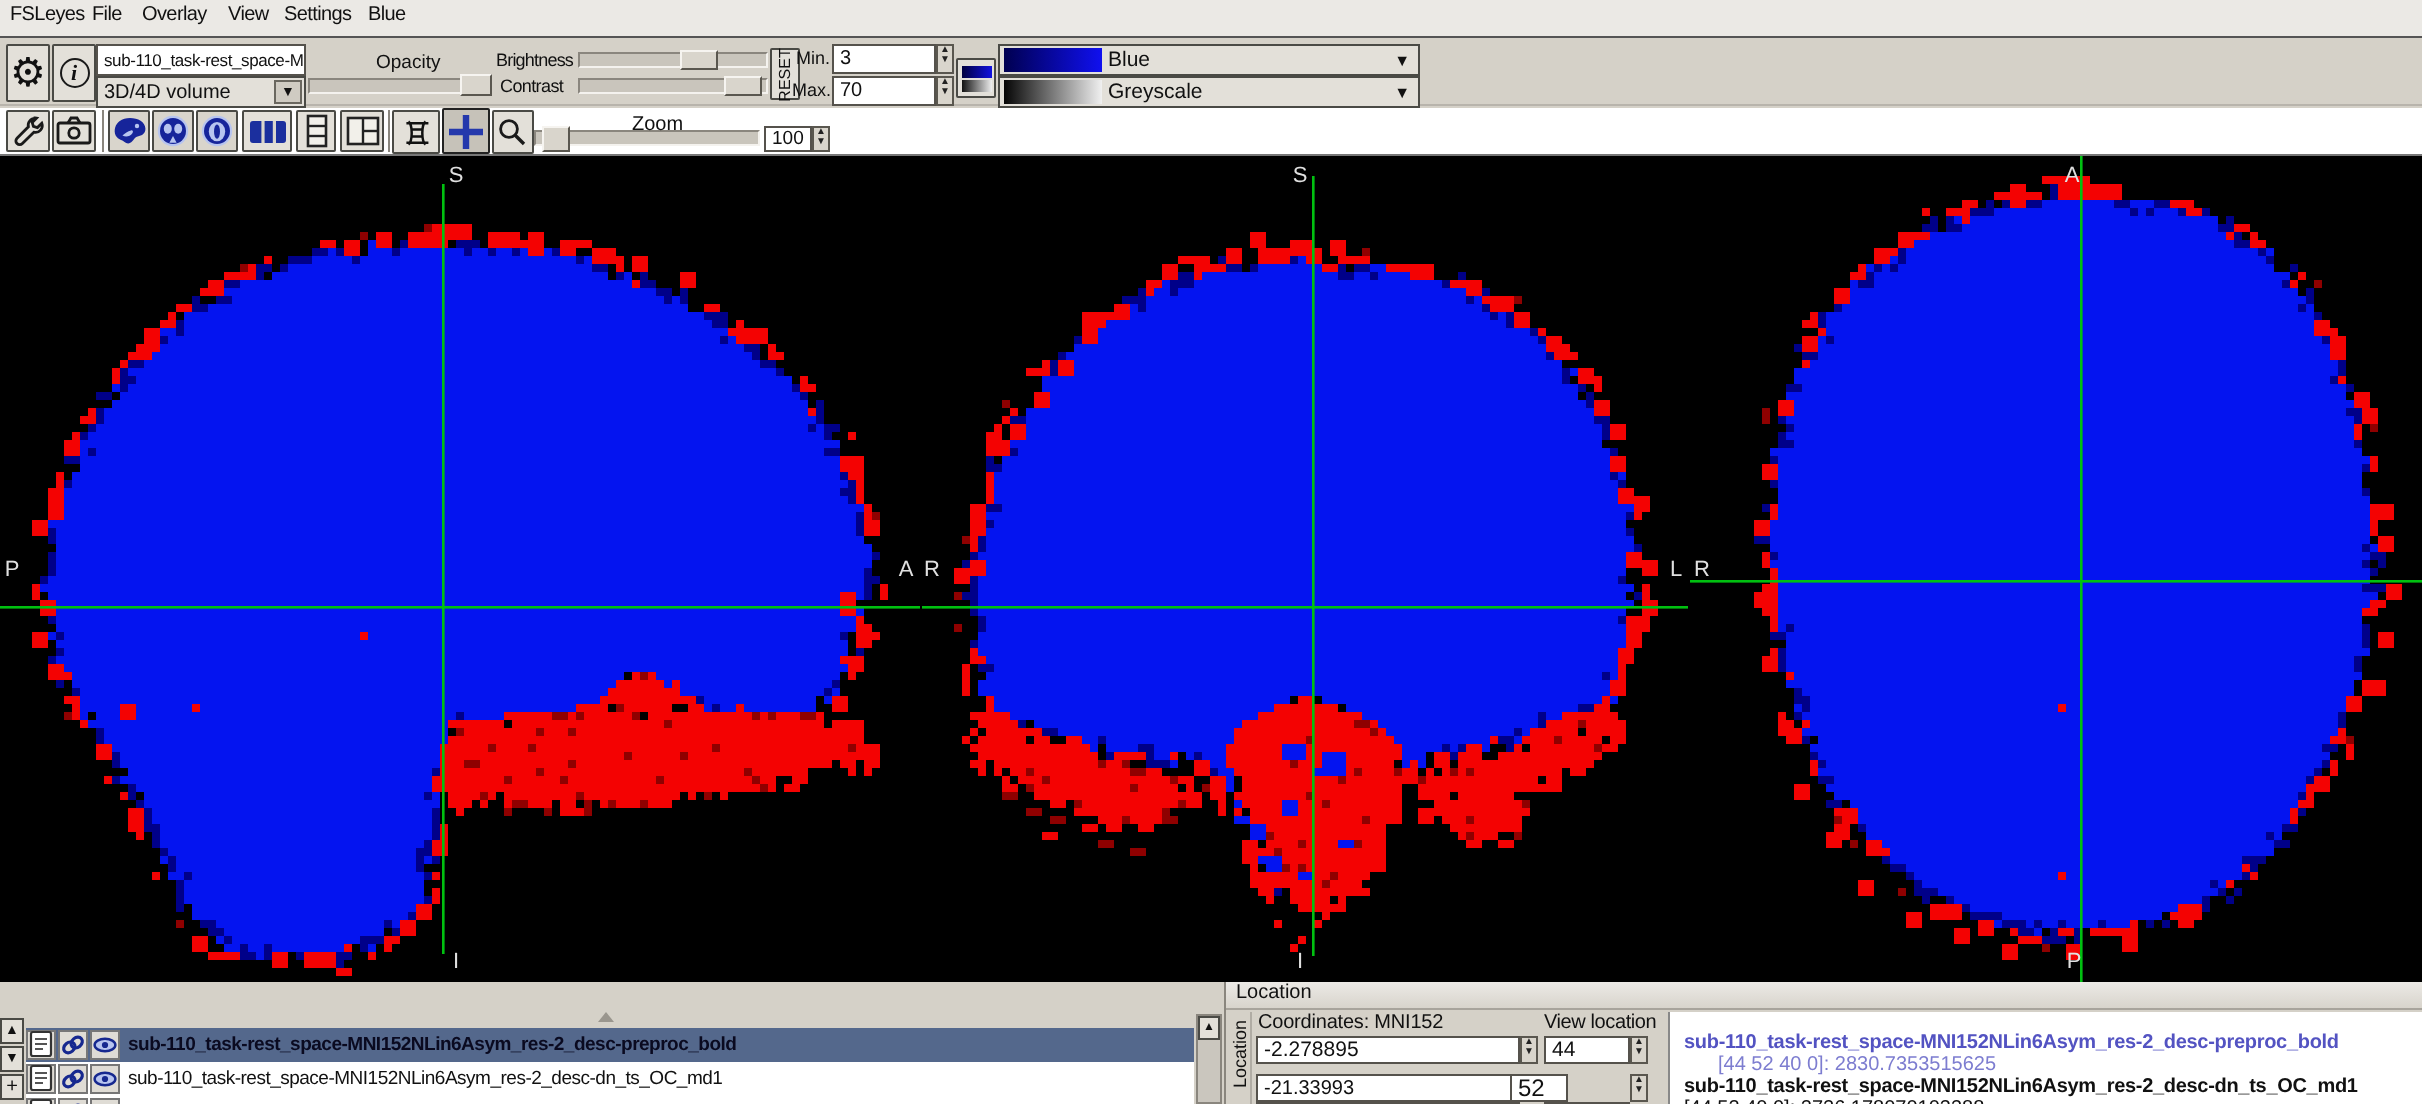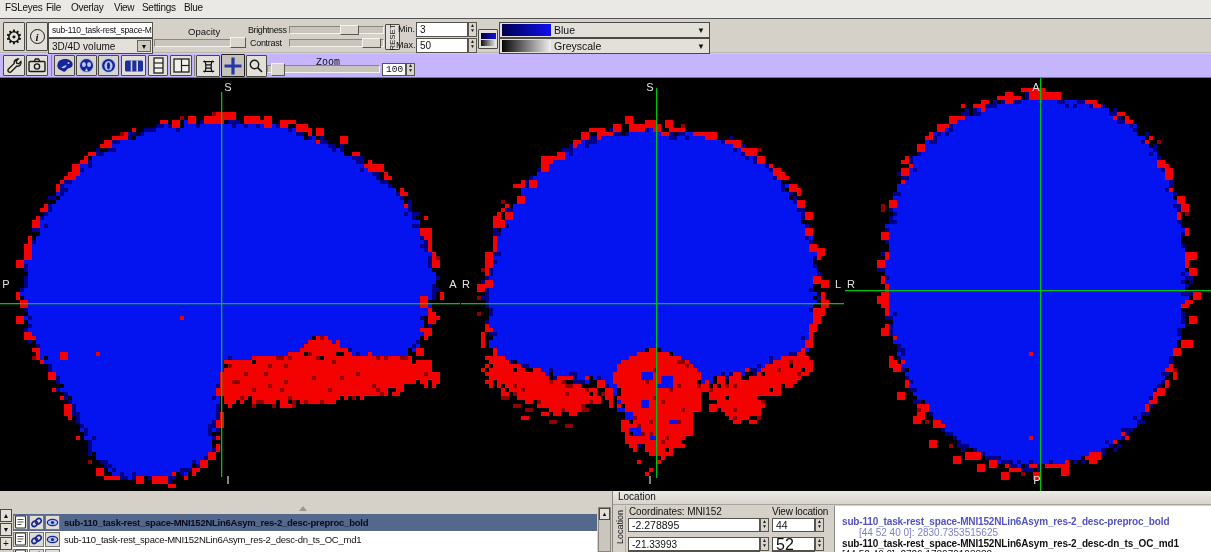--- a/index.html
+++ b/index.html
@@ -9,21 +9,21 @@
 
 
 #menubar { position:absolute; left:0; top:0; width:1211px; height:19px;
   background:#ebe9e5; border-bottom:1px solid #555; font-size:10px; letter-spacing:-0.3px; color:#111;padding-left:20px; }
 #menubar span { position:absolute; top:2px; }
 
 
 #tb1 { position:absolute; left:0; top:20px; width:1211px; height:33px;
   background:#d5d1c8; border-bottom:1px solid #b8b4ac; font-size:11px; color:#111; }
 #tb2 { position:absolute; left:0; top:54px; width:1211px; height:24px;
-  background:#c4b5fd; border-bottom:1px solid #777;font-family:Liberation Mono, monospace; }
+  background:#ffffff; border-bottom:1px solid #777; }
 .btn { position:absolute; background:#e3e0d9; border:1px solid #4a4a45;
   border-radius:1px; display:flex; align-items:center; justify-content:center; }
 .fld { position:absolute; background:#fff; border:1px solid #55524c;
   font-size:11px; color:#111; padding-left:3px; overflow:hidden; white-space:nowrap; }
 .lbl { position:absolute; font-size:11px; color:#111; }
 .groove { position:absolute; height:8px; background:#c9c5bc;
   border-top:1px solid #8a867e; border-left:1px solid #8a867e;
   border-bottom:1px solid #f4f2ee; border-right:1px solid #f4f2ee; }
 .thumb { position:absolute; background:#d9d5cc; border:1px solid #5a574f;
   border-top-color:#f6f4f0; border-left-color:#f6f4f0; }
@@ -70,21 +70,21 @@
   <div class="lbl" style="left:250px;top:18px;font-size:9px;letter-spacing:-0.3px">Contrast</div>
   <div class="groove" style="left:289px;top:19px;width:95px"></div>
   <div class="thumb" style="left:362px;top:18px;width:19px;height:10px"></div>
   <div class="btn" style="left:385px;top:4px;width:15px;height:26px">
     <span style="transform:rotate(-90deg);font-size:8px;letter-spacing:0">RESET</span>
       </div>
   <div class="lbl" style="left:398px;top:4px;font-size:9px">Min.</div>
   <div class="fld" style="left:416px;top:2px;width:52px;height:15px;line-height:14px;font-size:10px">3</div>
   <div class="spin" style="left:468px;top:2px;height:15px">▲<br>▼</div>
   <div class="lbl" style="left:396px;top:20px;font-size:9px">Max.</div>
-  <div class="fld" style="left:416px;top:18px;width:52px;height:15px;line-height:14px;font-size:10px">50</div>
+  <div class="fld" style="left:416px;top:18px;width:52px;height:15px;line-height:14px;font-size:10px">70</div>
   <div class="spin" style="left:468px;top:18px;height:15px">▲<br>▼</div>
   <div class="btn" style="left:478px;top:9px;width:20px;height:20px;flex-direction:column">
     <div style="width:15px;height:6px;background:linear-gradient(90deg,#000040,#1212e0);margin-bottom:1px"></div>
     <div style="width:15px;height:6px;background:linear-gradient(90deg,#111,#eee)"></div>
   </div>
   <div class="btn" style="left:499px;top:2px;width:211px;height:16px;border-radius:0;justify-content:flex-start">
     <div style="width:49px;height:12px;margin-left:2px;background:linear-gradient(90deg,#000050,#1010f0)"></div>
     <span style="font-size:10.5px;margin-left:3px">Blue</span>
     <span style="position:absolute;right:4px;font-size:8px">▼</span>
   </div>
@@ -297,21 +297,21 @@
     <span style="position:absolute;left:1px;top:4px;writing-mode:vertical-rl;transform:rotate(180deg);font-size:9px;white-space:nowrap">Location</span>
   </div>
   <div class="lbl" style="left:629px;top:15px;font-size:10px;letter-spacing:-0.1px">Coordinates: MNI152</div>
   <div class="lbl" style="left:772px;top:15px;font-size:10px;letter-spacing:-0.2px">View location</div>
   <div class="fld" style="left:628px;top:27px;width:132px;height:14px;line-height:13px;font-size:10.5px">-2.278895</div>
   <div class="spin" style="left:760px;top:27px;height:14px">▲<br>▼</div>
   <div class="fld" style="left:772px;top:27px;width:43px;height:14px;line-height:13px;font-size:10.5px">44</div>
   <div class="spin" style="left:815px;top:27px;height:14px">▲<br>▼</div>
   <div class="fld" style="left:628px;top:46px;width:132px;height:14px;line-height:13px;font-size:10px">-21.33993</div>
   <div class="spin" style="left:760px;top:46px;height:14px">▲<br>▼</div>
-  <div class="fld" style="left:772px;top:46px;width:43px;height:14px;line-height:13px;font-size:16px">52</div>
+  <div class="fld" style="left:755px;top:46px;width:29px;height:14px;line-height:13px;font-size:12px">52</div>
   <div class="spin" style="left:815px;top:46px;height:14px">▲<br>▼</div>
   <div class="fld" style="left:628px;top:60px;width:132px;height:2px"></div>
   <div class="fld" style="left:772px;top:60px;width:43px;height:2px"></div>
 
   <div style="position:absolute;left:834px;top:15px;width:377px;height:46px;background:#fff;border-left:1px solid #888;overflow:hidden">
     <div style="position:absolute;left:7px;top:10px;font-size:10px;letter-spacing:-0.15px;font-weight:bold;color:#5353c2;white-space:nowrap">sub-110_task-rest_space-MNI152NLin6Asym_res-2_desc-preproc_bold</div>
     <div style="position:absolute;left:24px;top:21px;font-size:10px;color:#7d7dd0;white-space:nowrap">[44 52 40 0]: 2830.7353515625</div>
     <div style="position:absolute;left:7px;top:32px;font-size:10px;letter-spacing:-0.15px;font-weight:bold;color:#111;white-space:nowrap">sub-110_task-rest_space-MNI152NLin6Asym_res-2_desc-dn_ts_OC_md1</div>
     <div style="position:absolute;left:7px;top:43px;font-size:10px;color:#111;white-space:nowrap">[44 52 40 0]: 2726.178070103388</div>
   </div>

